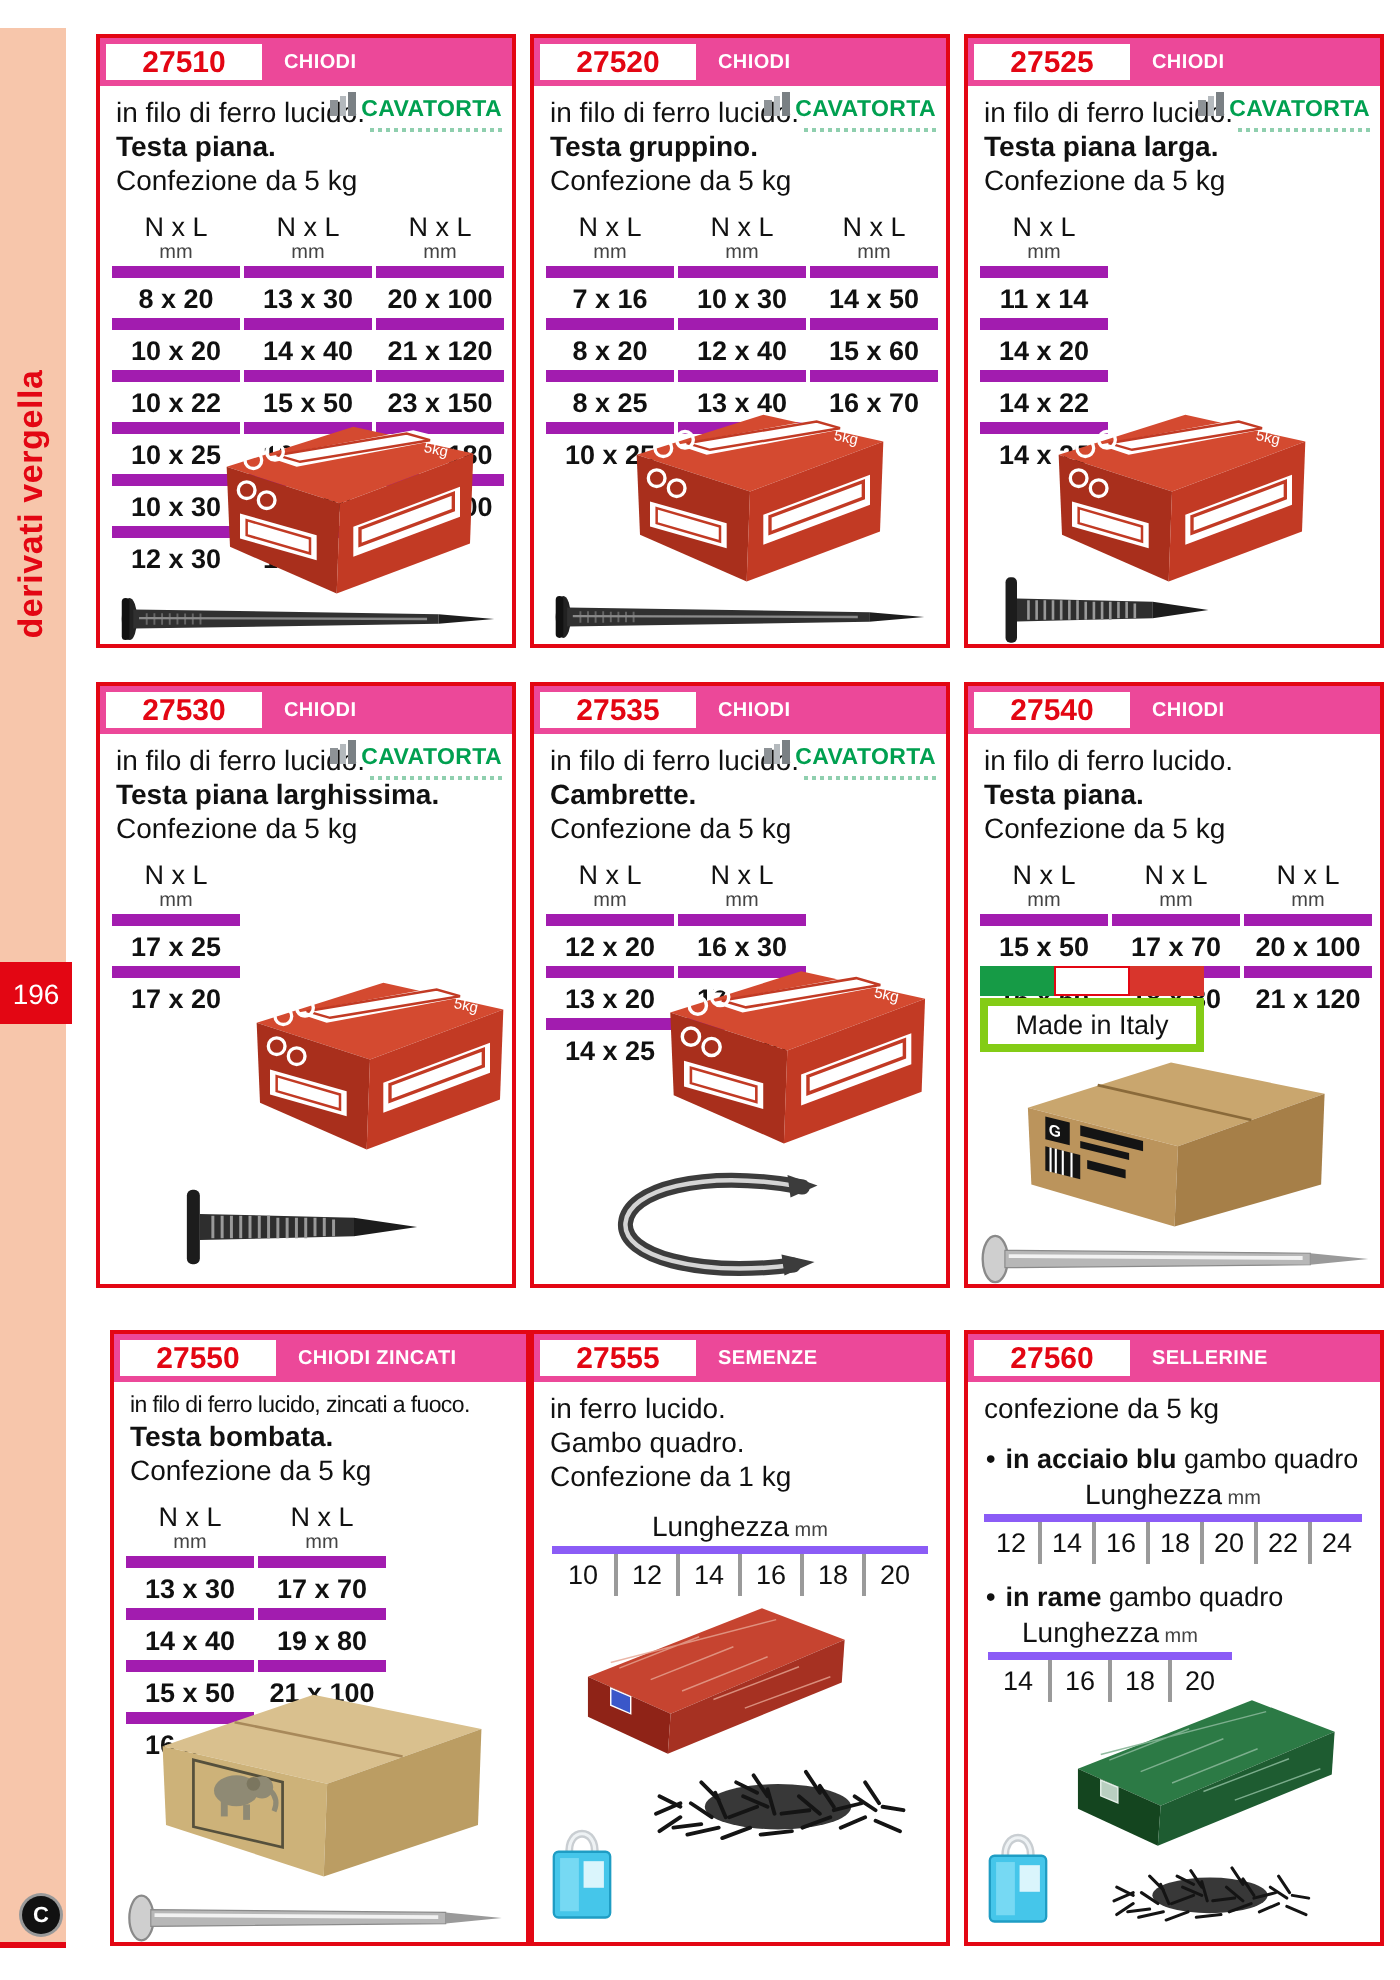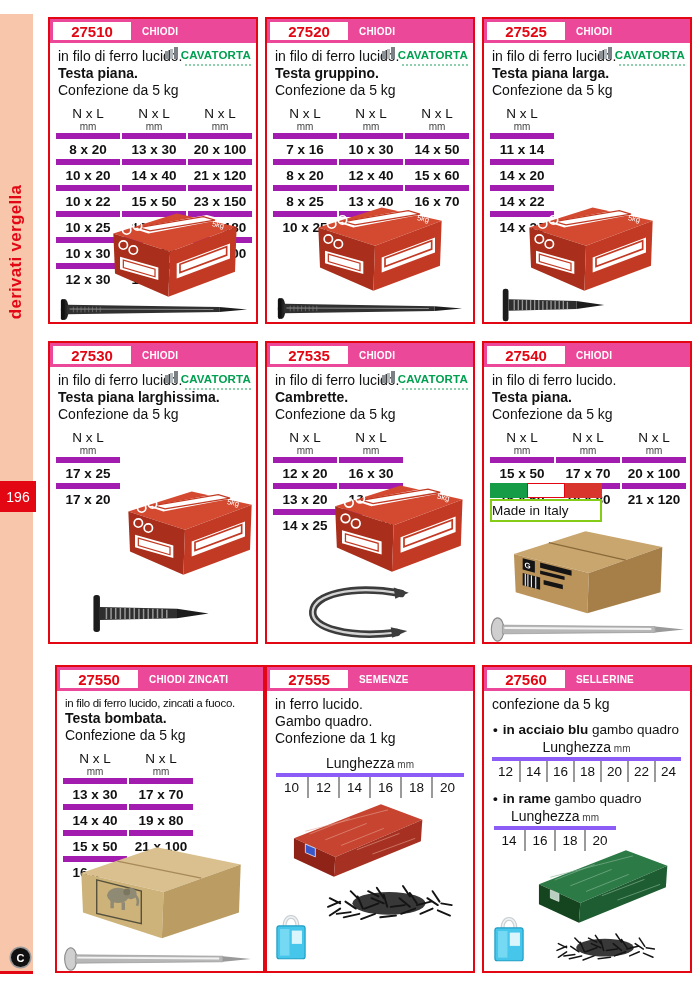--- a/index.html
+++ b/index.html
@@ -55,21 +55,21 @@
   .len-b .lcell{width:30px;}
   .blt{padding:9px 4px 0 9px;font-size:13.5px;white-space:nowrap;}
   .blt .dot{font-weight:bold;margin-right:5px;}
   
   .mii{position:absolute;left:6px;top:140px;width:112px;}
   .flag{display:flex;height:15px;}
   .flag span{flex:1;}
   .fg{background:#169b46;}
   .fw{background:#fff;border:1px solid #e30613;}
   .fr{background:#d8352c;}
-  .mtxt{border:2px solid #84cc16;font-size:13.5px;padding:2px 0;margin-top:1px;background:#fff;}
+  .mtxt{border:4px solid #84cc16;text-align:center;font-size:13.5px;padding:2px 0;margin-top:1px;background:#fff;}
   
   .art{position:absolute;}
 </style>
 </head>
 <body>
 
 <svg width="0" height="0" style="position:absolute">
   <defs>
     <g id="g-redbox">
       <polygon points="28,34 104,10 176,26 96,56" fill="#d44a30"></polygon>

